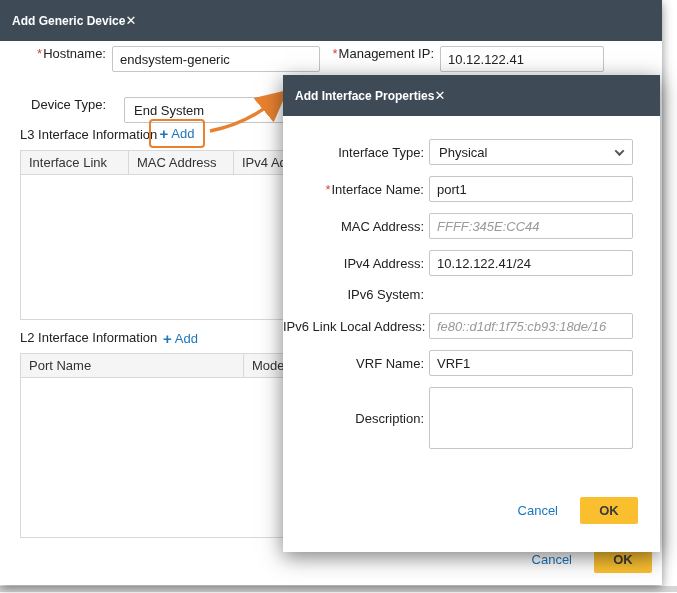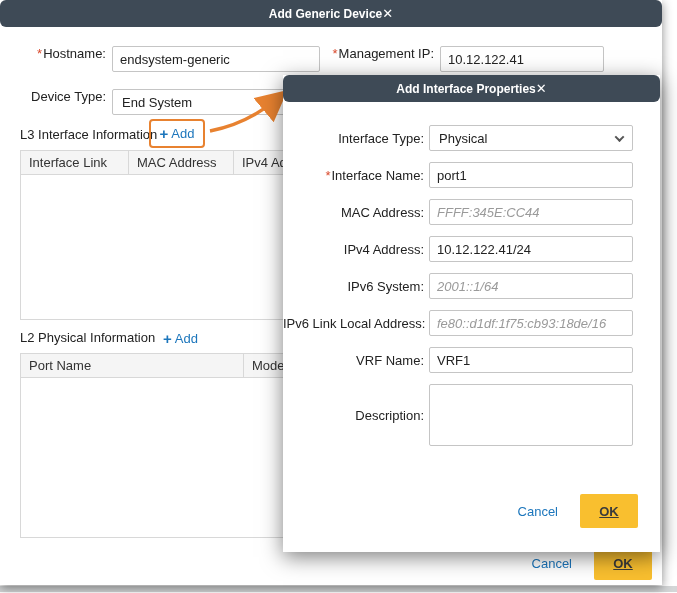--- a/index.html
+++ b/index.html
@@ -10,28 +10,27 @@
     background: #ffffff;
     overflow: hidden;
   }
 
   
   .dialog {
     position: absolute;
     background: #ffffff;
   }
   .dlg-head {
-    height: 27px;
+    height: 41px;
     background: #3e4a56;
     color: #ffffff;
     display: flex;
     align-items: center;
-    justify-content: center;
+    justify-content: flex-start;
     padding: 0 12px;
-    border-radius: 6px;
   }
   .dlg-title { font-size: 12px; font-weight: bold; }
   .dlg-close {
     font-size: 13px;
     color: #ffffff;
     cursor: pointer;
     line-height: 1;
   }
 
   
@@ -131,27 +130,26 @@
   }
   #l3-grid .grid-body { height: 145px; }
   #l2-grid .grid-body { height: 160px; }
 
   
   .link-btn { color: #1c76bc; font-size: 13px; cursor: pointer; text-decoration: none; }
   .btn-ok {
     background: #f9bf2f;
     border: none;
     border-radius: 2px;
-    width: 58px; height: 34px;
+    width: 58px; height: 27px;
     font-size: 13px;
     font-weight: bold;
     color: #3b3b3b;
     cursor: pointer;
     font-family: inherit;
-    text-decoration: underline;
   }
   #main-footer {
     position: absolute;
     top: 546px; right: 10px;
     display: flex; align-items: center; gap: 22px;
   }
 
   
   #annotation-arrow { position: absolute; left: 205px; top: 88px; width: 85px; height: 50px; z-index: 5; overflow: visible; }
 
@@ -211,21 +209,21 @@
   <div class="frow" style="top:46px; left:12px;">
     <label style="width:100px;"><span class="req">*</span><span>Hostname:</span></label>
     <input class="txt" style="width: 208px;" value="endsystem-generic">
   </div>
 
   <div class="frow" style="top:46px; left:330px;">
     <label style="width:110px;"><span class="req">*</span><span>Management IP:</span></label>
     <input class="txt" style="width: 164px;" value="10.12.122.41">
   </div>
 
-  <div class="frow" style="top:89px; left:12px;">
+  <div class="frow" style="top:97px; left:12px;gap:12px;">
     <label style="width:100px;"><span>Device Type:</span></label>
     <div class="selectbox" style="width:208px;">
       <span>End System</span>
       <span class="chev"></span>
     </div>
   </div>
 
   <div class="section-label" style="top:127px; left:20px;">L3 Interface Information</div>
 
   <div id="l3-add-box">
@@ -246,21 +244,21 @@
 
   <div id="l3-grid" class="grid">
     <div class="grid-head">
       <div class="gh-cell" style="width:108px;">Interface Link</div>
       <div class="gh-cell" style="width:105px;">MAC Address</div>
       <div class="gh-cell">IPv4 Address</div>
     </div>
     <div class="grid-body"></div>
   </div>
 
-  <div class="section-label" style="top:330px; left:20px;">L2 Physical Information</div>
+  <div class="section-label" style="top:330px; left:20px;">L2 Interface Information</div>
 
   <a id="l2-add" class="add-link">
       <span class="plus">+</span>
       <span>Add</span>
     </a>
 
   <div id="l2-grid" class="grid">
     <div class="grid-head">
       <div class="gh-cell" style="width:223px;">Port Name</div>
       <div class="gh-cell">Mode</div>
@@ -302,21 +300,20 @@
       <input class="txt ctrl" placeholder="FFFF:345E:CC44" style="">
     </div>
 
     <div class="ifield">
       <label><span>IPv4 Address:</span></label>
       <input class="txt ctrl" value="10.12.122.41/24" style="">
     </div>
 
     <div class="ifield">
       <label><span>IPv6 System:</span></label>
-      <input class="txt ctrl" placeholder="2001::1/64" style="">
     </div>
 
     <div class="ifield">
       <label><span>IPv6 Link Local Address:</span></label>
       <input class="txt ctrl" placeholder="fe80::d1df:1f75:cb93:18de/16" style="">
     </div>
 
     <div class="ifield">
       <label><span>VRF Name:</span></label>
       <input class="txt ctrl" value="VRF1" style="">

